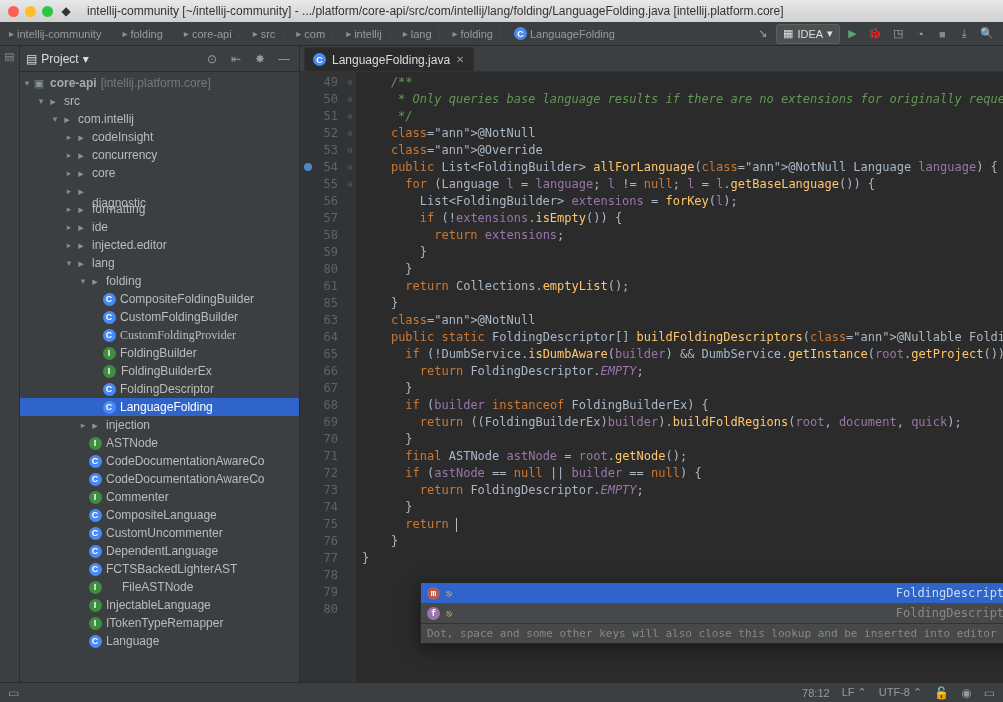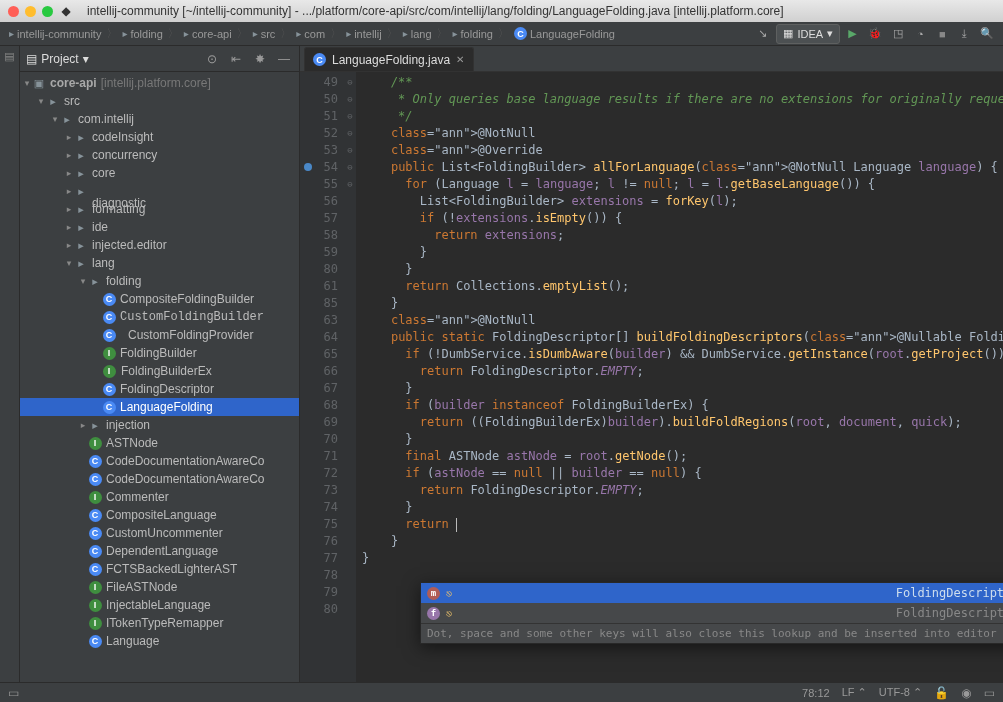--- a/index.html
+++ b/index.html
@@ -222,26 +222,26 @@
             <span style="margin-left: 4px;">folding</span>
           </div>
           <div class="node" style="padding-left: 72px;">
             <span class="arrow"></span>
             <span class="nico"><span class="c-ico">C</span></span>
             <span style="margin-left: 4px;">CompositeFoldingBuilder</span>
           </div>
           <div class="node" style="padding-left: 72px;">
             <span class="arrow"></span>
             <span class="nico"><span class="c-ico">C</span></span>
-            <span style="margin-left: 4px; font-family: Liberation Mono, monospace;">CustomFoldingBuilder</span>
-          </div>
-          <div class="node" style="padding-left: 72px;">
-            <span class="arrow"></span>
-            <span class="nico"><span class="c-ico">C</span></span>
-            <span style="margin-left: 12px;">CustomFoldingProvider</span>
+            <span style="margin-left: 4px;">CustomFoldingBuilder</span>
+          </div>
+          <div class="node" style="padding-left: 72px;">
+            <span class="arrow"></span>
+            <span class="nico"><span class="c-ico">C</span></span>
+            <span style="margin-left: 4px; font-family: Liberation Serif, serif;">CustomFoldingProvider</span>
           </div>
           <div class="node" style="padding-left: 72px;">
             <span class="arrow"></span>
             <span class="nico"><span class="i-ico">I</span></span>
             <span style="margin-left: 4px;">FoldingBuilder</span>
           </div>
           <div class="node" style="padding-left: 72px;">
             <span class="arrow"></span>
             <span class="nico"><span class="i-ico">I</span></span>
             <span style="margin-left: 5px;">FoldingBuilderEx</span>
@@ -297,21 +297,21 @@
             <span style="margin-left: 4px; text-align: center;">DependentLanguage</span>
           </div>
           <div class="node" style="padding-left: 58px;">
             <span class="arrow"></span>
             <span class="nico"><span class="c-ico">C</span></span>
             <span style="margin-left: 4px;">FCTSBackedLighterAST</span>
           </div>
           <div class="node" style="padding-left: 58px;">
             <span class="arrow"></span>
             <span class="nico"><span class="i-ico">I</span></span>
-            <span style="margin-left: 4px;">FileASTNode</span>
+            <span style="margin-left: 20px;">FileASTNode</span>
           </div>
           <div class="node" style="padding-left: 58px;">
             <span class="arrow"></span>
             <span class="nico"><span class="i-ico">I</span></span>
             <span style="margin-left: 4px;">InjectableLanguage</span>
           </div>
           <div class="node" style="padding-left: 58px;">
             <span class="arrow"></span>
             <span class="nico"><span class="i-ico">I</span></span>
             <span style="margin-left: 4px;">ITokenTypeRemapper</span>

